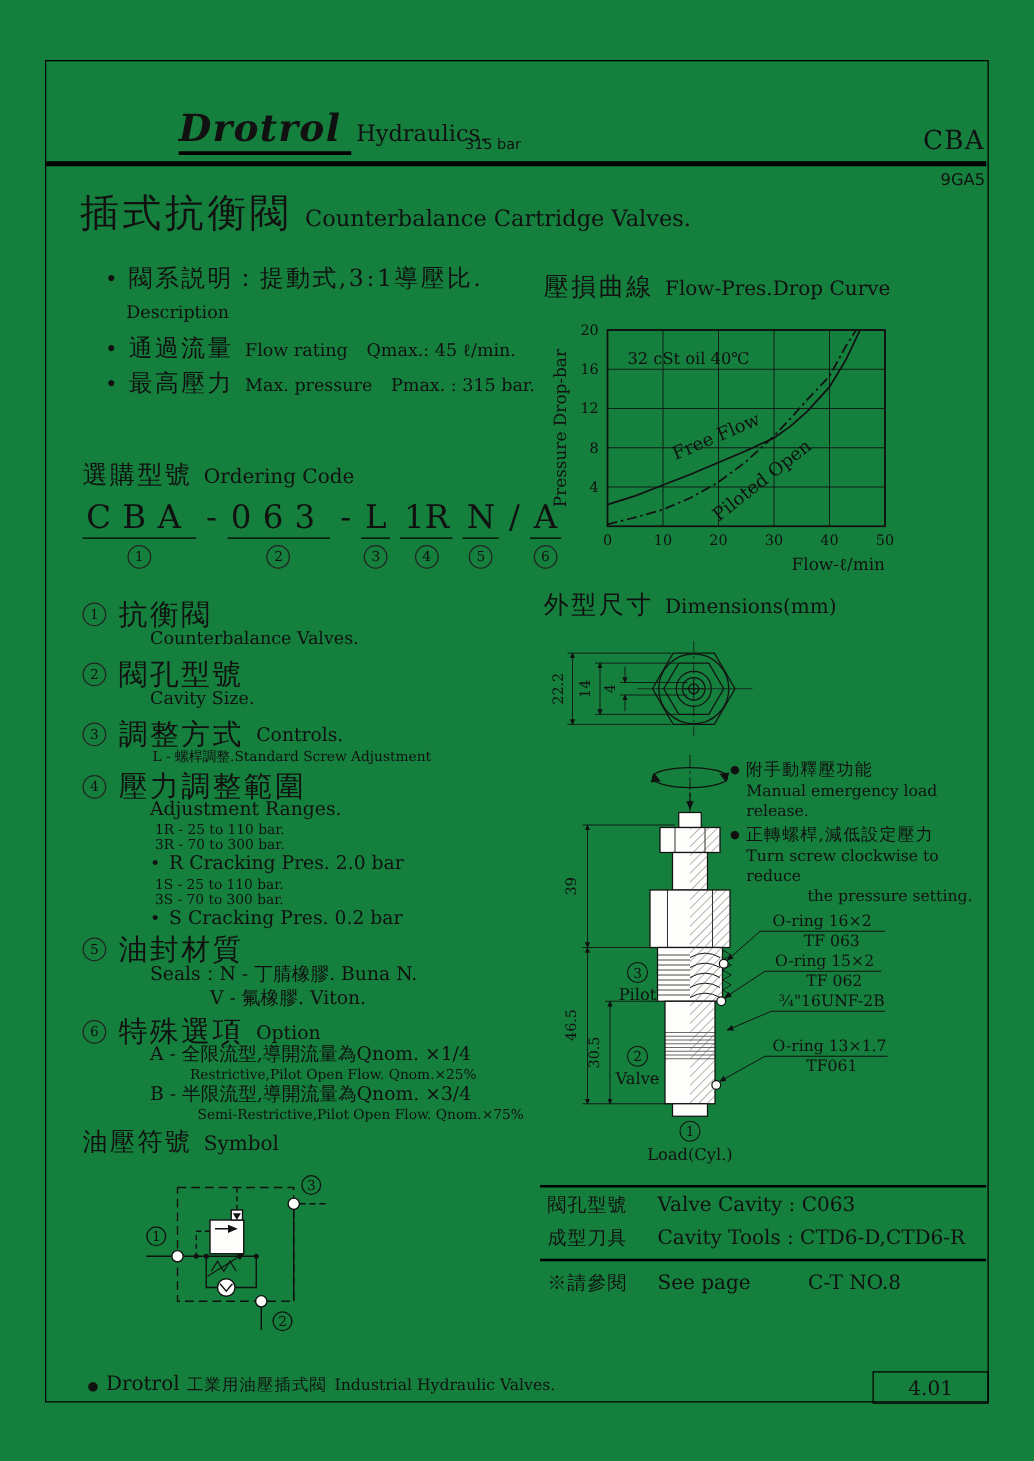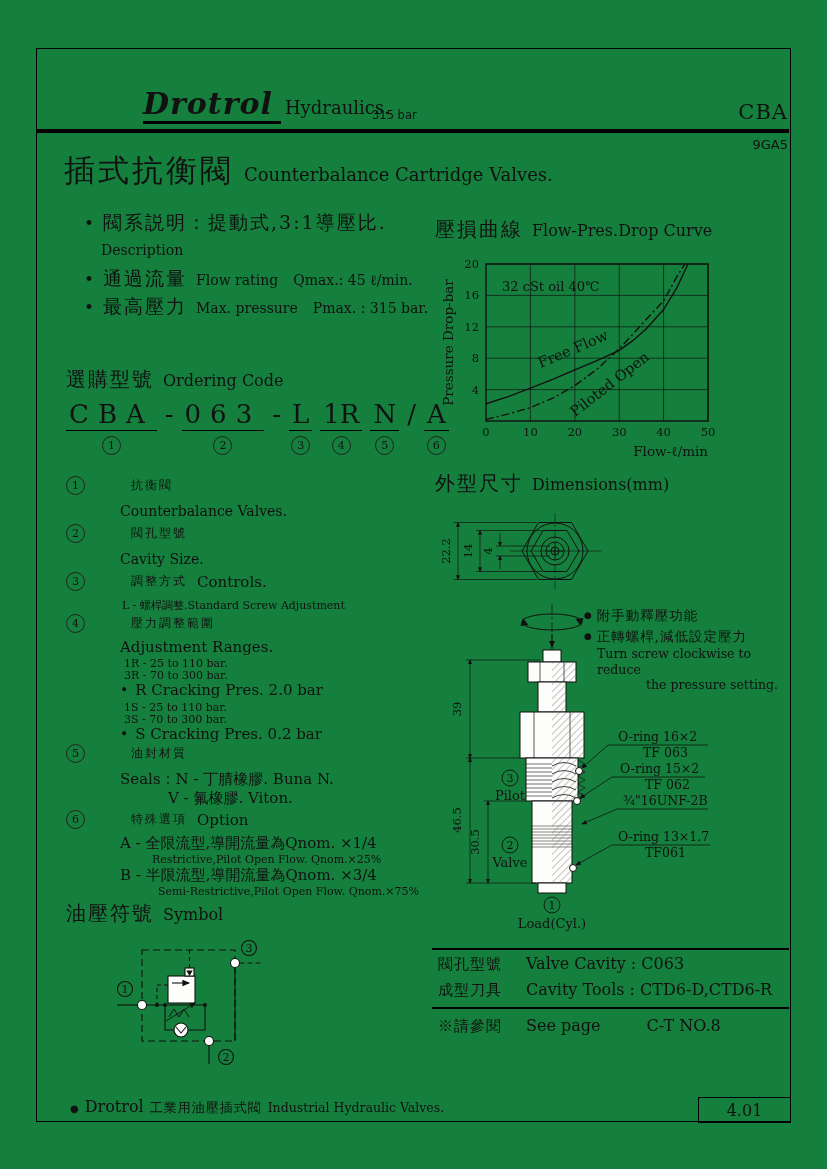--- a/index.html
+++ b/index.html
@@ -29,21 +29,21 @@
   .spec-sub { display:flex; gap:14px; font-size:14px; }
 
   .code-row { display:flex; align-items:flex-start; gap:8px; font-size:26px; }
   .seg { display:flex; flex-direction:column; align-items:center; gap:5px; }
   .seg-text { border-bottom:1.6px solid #000; padding:0 3px; line-height:1.15; white-space:nowrap; }
   .sep { line-height:1.15; }
   .circ { display:inline-flex; width:17px; height:17px; border:1.2px solid #222; border-radius:50%;
           align-items:center; justify-content:center; font-size:11px; line-height:1; flex:none; }
 
   .item-head { display:flex; align-items:center; gap:10px; }
-  .item-zh { font-size:12px; letter-spacing:2px;margin-left:36px; }
+  .item-zh { font-size:23px; letter-spacing:2px; }
   .item-suffix { font-size:15px; }
   .item-en { font-size:14px; }
   .item-small { font-size:11px; }
   .item-bullet { display:flex; align-items:baseline; gap:7px; font-size:15px; }
   .item-bullet::before { content:"•"; font-size:14px; }
 
   .note-zh { font-size:13.5px; letter-spacing:1px; margin-top:3px; }
   .note-zh::before { content:"● "; font-size:9px; vertical-align:2px; }
   .note-en { font-size:12.5px; margin-left:13px; line-height:1.25; }
   .note-en2 { font-size:12.5px; margin-left:62px; line-height:1.25; }
@@ -297,20 +297,21 @@
         <line x1="60" y1="66" x2="60" y2="53" marker-end="url(#harr)"></line>
       </g>
     </g>
     <text class="svg-dim" text-anchor="middle" transform="rotate(-90 10 48)" x="10" y="48">22.2</text>
     <text class="svg-dim" text-anchor="middle" transform="rotate(-90 32 48)" x="32" y="48">14</text>
     <text class="svg-dim" text-anchor="middle" transform="rotate(-90 52 48)" x="52" y="48">4</text>
   </svg>
 
   <div class="abs" style="left:584px;top:604px;width:205px;">
     <div class="note-zh">附手動釋壓功能</div>
+    <div class="note-en">Manual emergency load release.</div>
     <div class="note-zh">正轉螺桿,減低設定壓力</div>
     <div class="note-en">Turn screw clockwise to reduce</div>
     <div class="note-en2">the pressure setting.</div>
   </div>
 
   <svg class="abs" style="left:440px;top:598px;" width="350" height="335" viewBox="0 0 350 335">
     <defs>
       <pattern id="hatch" width="5" height="5" patternUnits="userSpaceOnUse" patternTransform="rotate(45)">
         <line x1="0" y1="0" x2="0" y2="5" stroke="#555" stroke-width="0.7"></line>
       </pattern>

